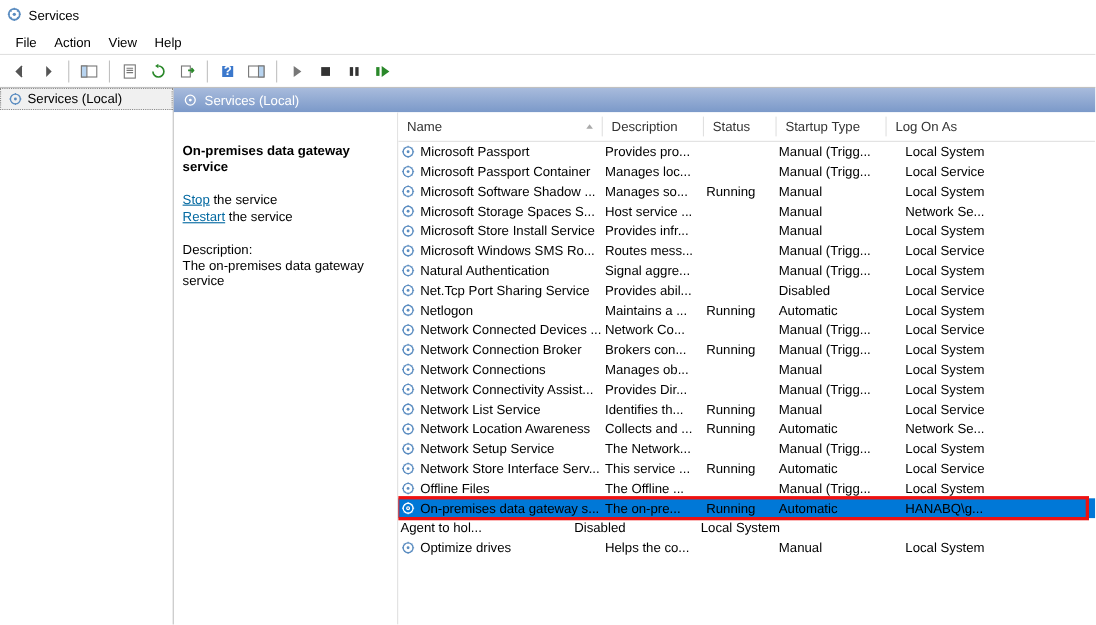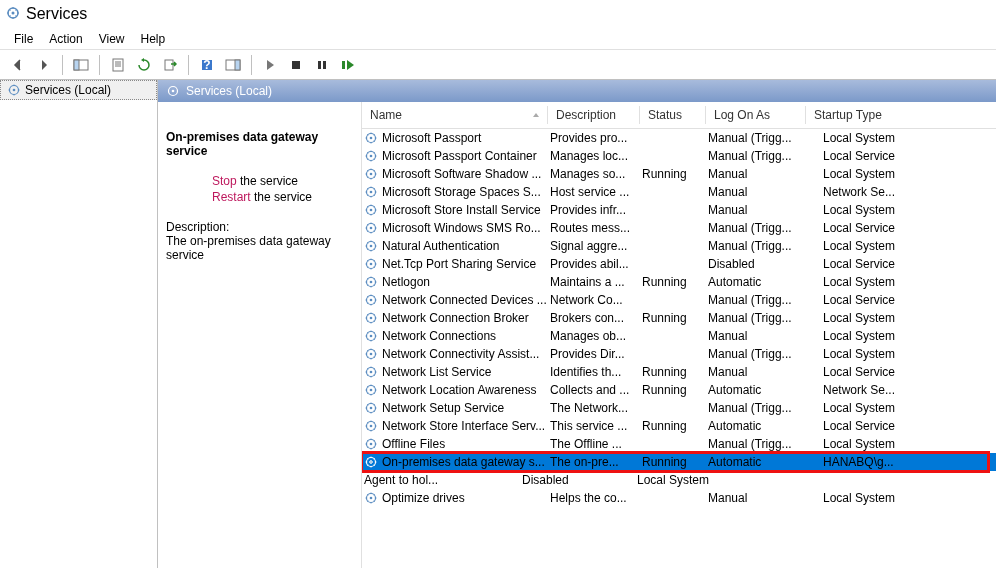--- a/index.html
+++ b/index.html
@@ -1,36 +1,36 @@
 <!DOCTYPE html>
 <html><head>
 <meta charset="utf-8">
 <style>
 * { margin: 0; padding: 0; box-sizing: border-box; font-family: "Segoe UI", Tahoma, sans-serif; font-size: 12px; }
 body { background: #fff; width: 996px; height: 568px; overflow: hidden; }
 .window { width: 100%; height: 100%; display: flex; flex-direction: column; }
 .titlebar { display: flex; align-items: center; padding: 4px 6px; height: 28px; }
 .titlebar .title-icon { margin-right: 6px; }
-.titlebar .title-text { font-size: 16px; }
+.titlebar .title-text { font-size: 12px; }
 .menubar { display: flex; padding: 2px 6px; height: 22px; border-bottom: 1px solid #e0e0e0; }
 .menubar .menu-item { padding: 2px 8px; cursor: default; }
 .toolbar { display: flex; align-items: center; padding: 2px 6px; height: 30px; border-bottom: 1px solid #c0c0c0; gap: 2px; }
 .tb-btn { width: 24px; height: 24px; display: flex; align-items: center; justify-content: center; border: 1px solid transparent; }
 .tb-sep { width: 1px; height: 20px; background: #c0c0c0; margin: 0 4px; }
 .body { flex: 1; display: flex; overflow: hidden; }
 .nav-pane { width: 158px; border-right: 1px solid #c0c0c0; background: #fff; }
 .nav-item { display: flex; align-items: center; padding: 2px 6px; gap: 4px; }
 .nav-item.selected { background: #f0f0f0; border: 1px dotted #888; }
 .content { flex: 1; display: flex; flex-direction: column; }
 .content-header { background: #6b8abf; background: linear-gradient(#a8bbdc, #7b99c9); color: #fff; height: 22px; display: flex; align-items: center; padding: 0 8px; gap: 6px; font-size: 13px; }
 .content-header .hdr-icon { filter: brightness(1.5); }
 .content-body { flex: 1; display: flex; overflow: hidden; }
 .details-pane { width: 204px; padding: 8px; background: #fff; border-right: 1px solid #e0e0e0; }
 .details-title { font-weight: bold; margin-bottom: 16px; margin-top: 20px; }
-.details-link { color: #be185d; cursor: pointer; margin-left: 46px; }
+.details-link { color: #0369a1; text-decoration: underline; cursor: pointer; }
 .details-line { margin-bottom: 2px; }
 .details-desc-label { margin-top: 16px; }
 .list-pane { flex: 1; overflow: hidden; display: flex; flex-direction: column; }
 .list-header { display: flex; border-bottom: 1px solid #e0e0e0; background: #fff; }
 .list-header .col { padding: 6px 8px; font-size: 12px; color: #333; position: relative; }
 .list-header .col:not(:last-child)::after { content: ''; position: absolute; right: 0; top: 4px; bottom: 4px; width: 1px; background: #e0e0e0; }
 .col-name { width: 186px; display: flex; align-items: center; gap: 4px; }
 .col-desc { width: 92px; }
 .col-status { width: 66px; }
 .col-startup { width: 100px; }
@@ -182,22 +182,22 @@
         <div class="list-pane">
           <div class="list-header">
             <div class="col col-name">
                 <span>Name</span>
                 <svg class="sort-ind" viewBox="0 0 8 8">
                   <path d="M4 2 L7 6 L1 6 Z" fill="#aaa"></path>
                 </svg>
               </div>
             <div class="col col-desc">Description</div>
             <div class="col col-status">Status</div>
+            <div class="col col-startup">Startup Type</div>
             <div class="col col-logon">Log On As</div>
-            <div class="col col-startup">Startup Type</div>
           </div>
           <div class="list-body" id="list-body" style="position:relative;">
 
           <div class="row">
                 <div class="cell cell-name">
                   <svg class="svc-icon" viewBox="0 0 14 14">
                     <circle cx="7" cy="7" r="4.5" fill="none" stroke="#5a8cc0" stroke-width="1.2"></circle>
                     <circle cx="7" cy="7" r="1.3" fill="#5a8cc0"></circle>
                     <path d="M7 1.5 L7 3 M7 11 L7 12.5 M1.5 7 L3 7 M11 7 L12.5 7 M3.3 3.3 L4.3 4.3 M9.7 9.7 L10.7 10.7 M3.3 10.7 L4.3 9.7 M9.7 4.3 L10.7 3.3" stroke="#5a8cc0" stroke-width="0.9"></path>
                   </svg>

